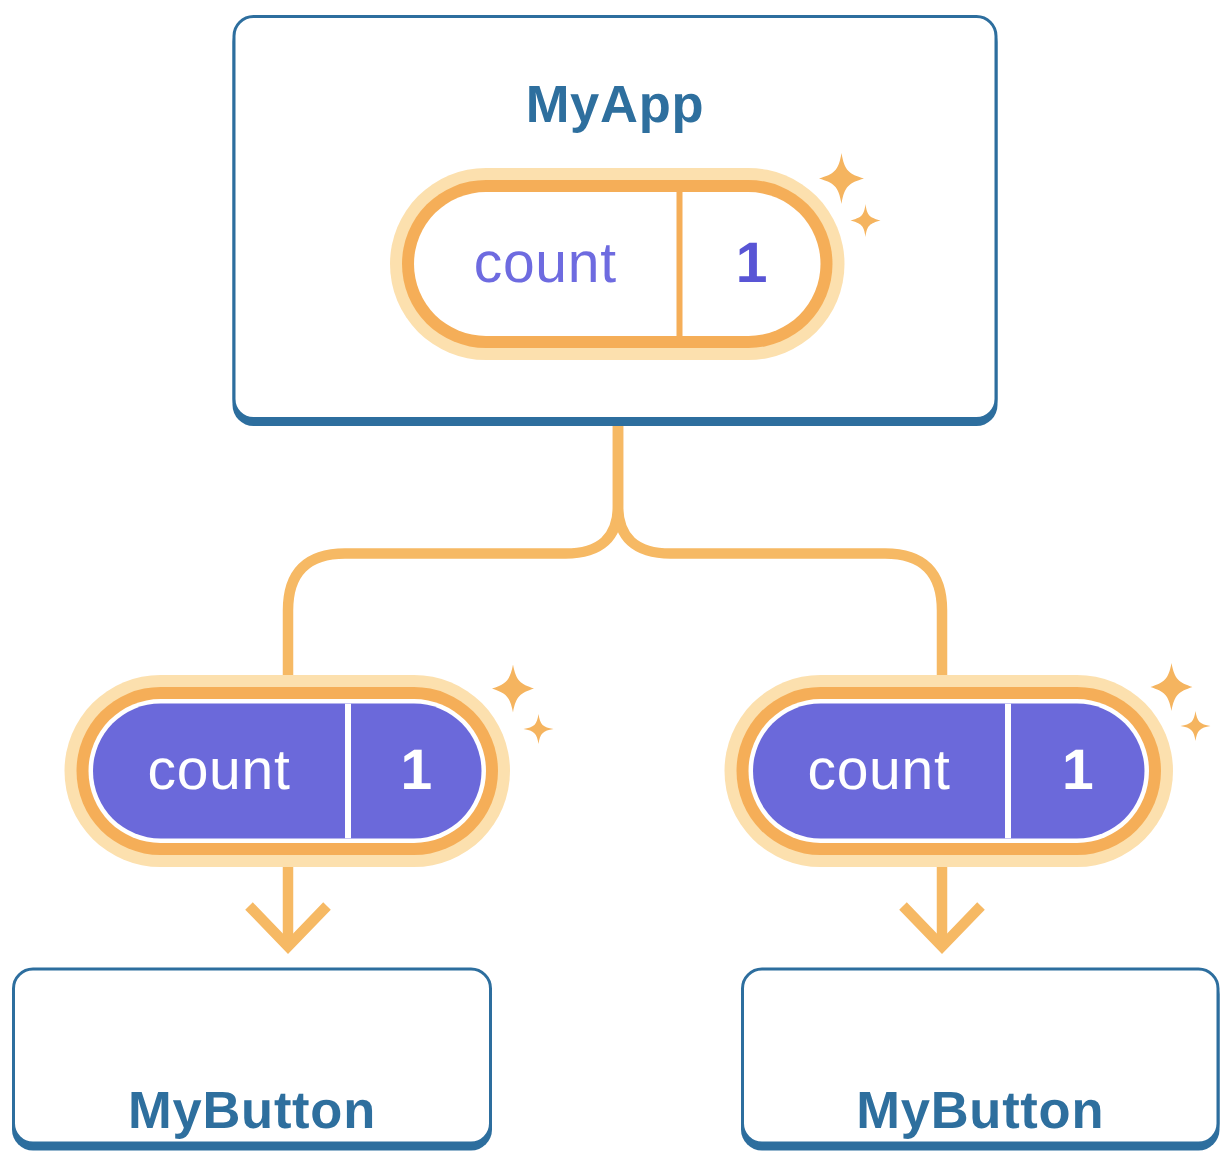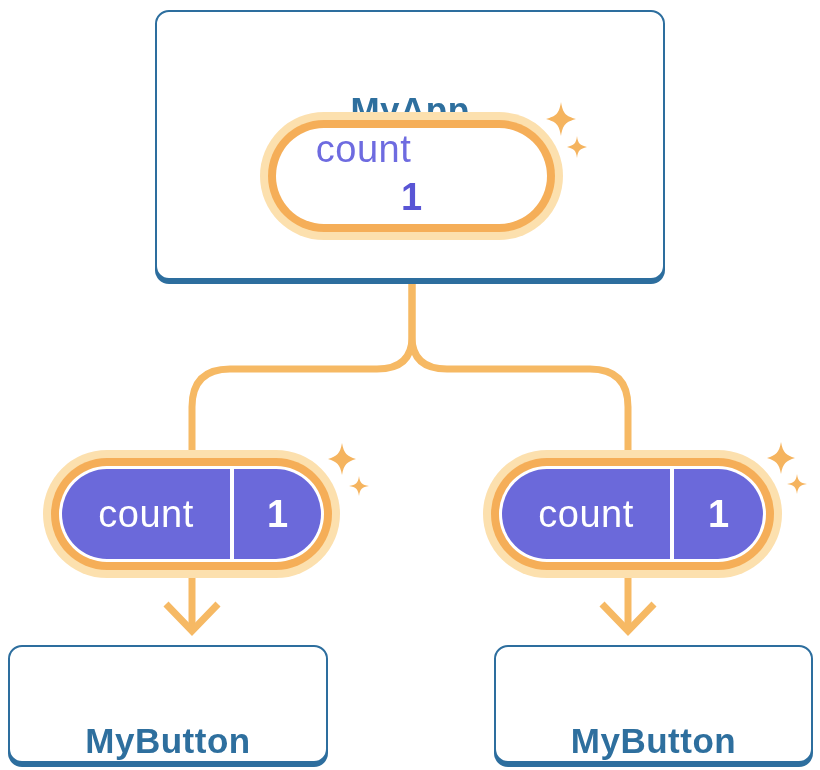--- a/index.html
+++ b/index.html
@@ -25,21 +25,20 @@
   }
   .root-card{left:155px;top:10px;width:506px;height:266px;}
   .child-card{display:flex;align-items:flex-end;justify-content:center;}
   .child-card-left{left:8px;top:645px;width:316px;height:114px;}
   .child-card-right{left:494px;top:645px;width:315px;height:114px;}
   .card-title{
     color:#2e6f9e;
     font-size:35px;
     font-weight:600;
     letter-spacing:0.5px;
-    margin-top:40px;
   }
   .root-title{
     position:absolute;left:0;right:0;top:38px;
     text-align:center;
   }
 
   
   .pill{
     position:absolute;
     border-radius:9999px;
@@ -55,21 +54,20 @@
     padding:8px;
     box-sizing:border-box;
   }
   .pill-body{
     width:100%;height:100%;
     border-radius:9999px;
     display:flex;
     align-items:stretch;
     overflow:hidden;
     box-sizing:border-box;
-    flex-direction:column;
   }
   
   .root-pill{left:103px;top:100px;width:303px;height:128px;}
   .root-pill .pill-body{background:#ffffff;}
   .root-pill .cell-label{width:175px;}
   .root-pill .divider{width:4px;background:#f5ae58;}
   .root-pill .pill-label{color:#6e6be0;}
   .root-pill .pill-value{color:#5955d5;}
 
   

